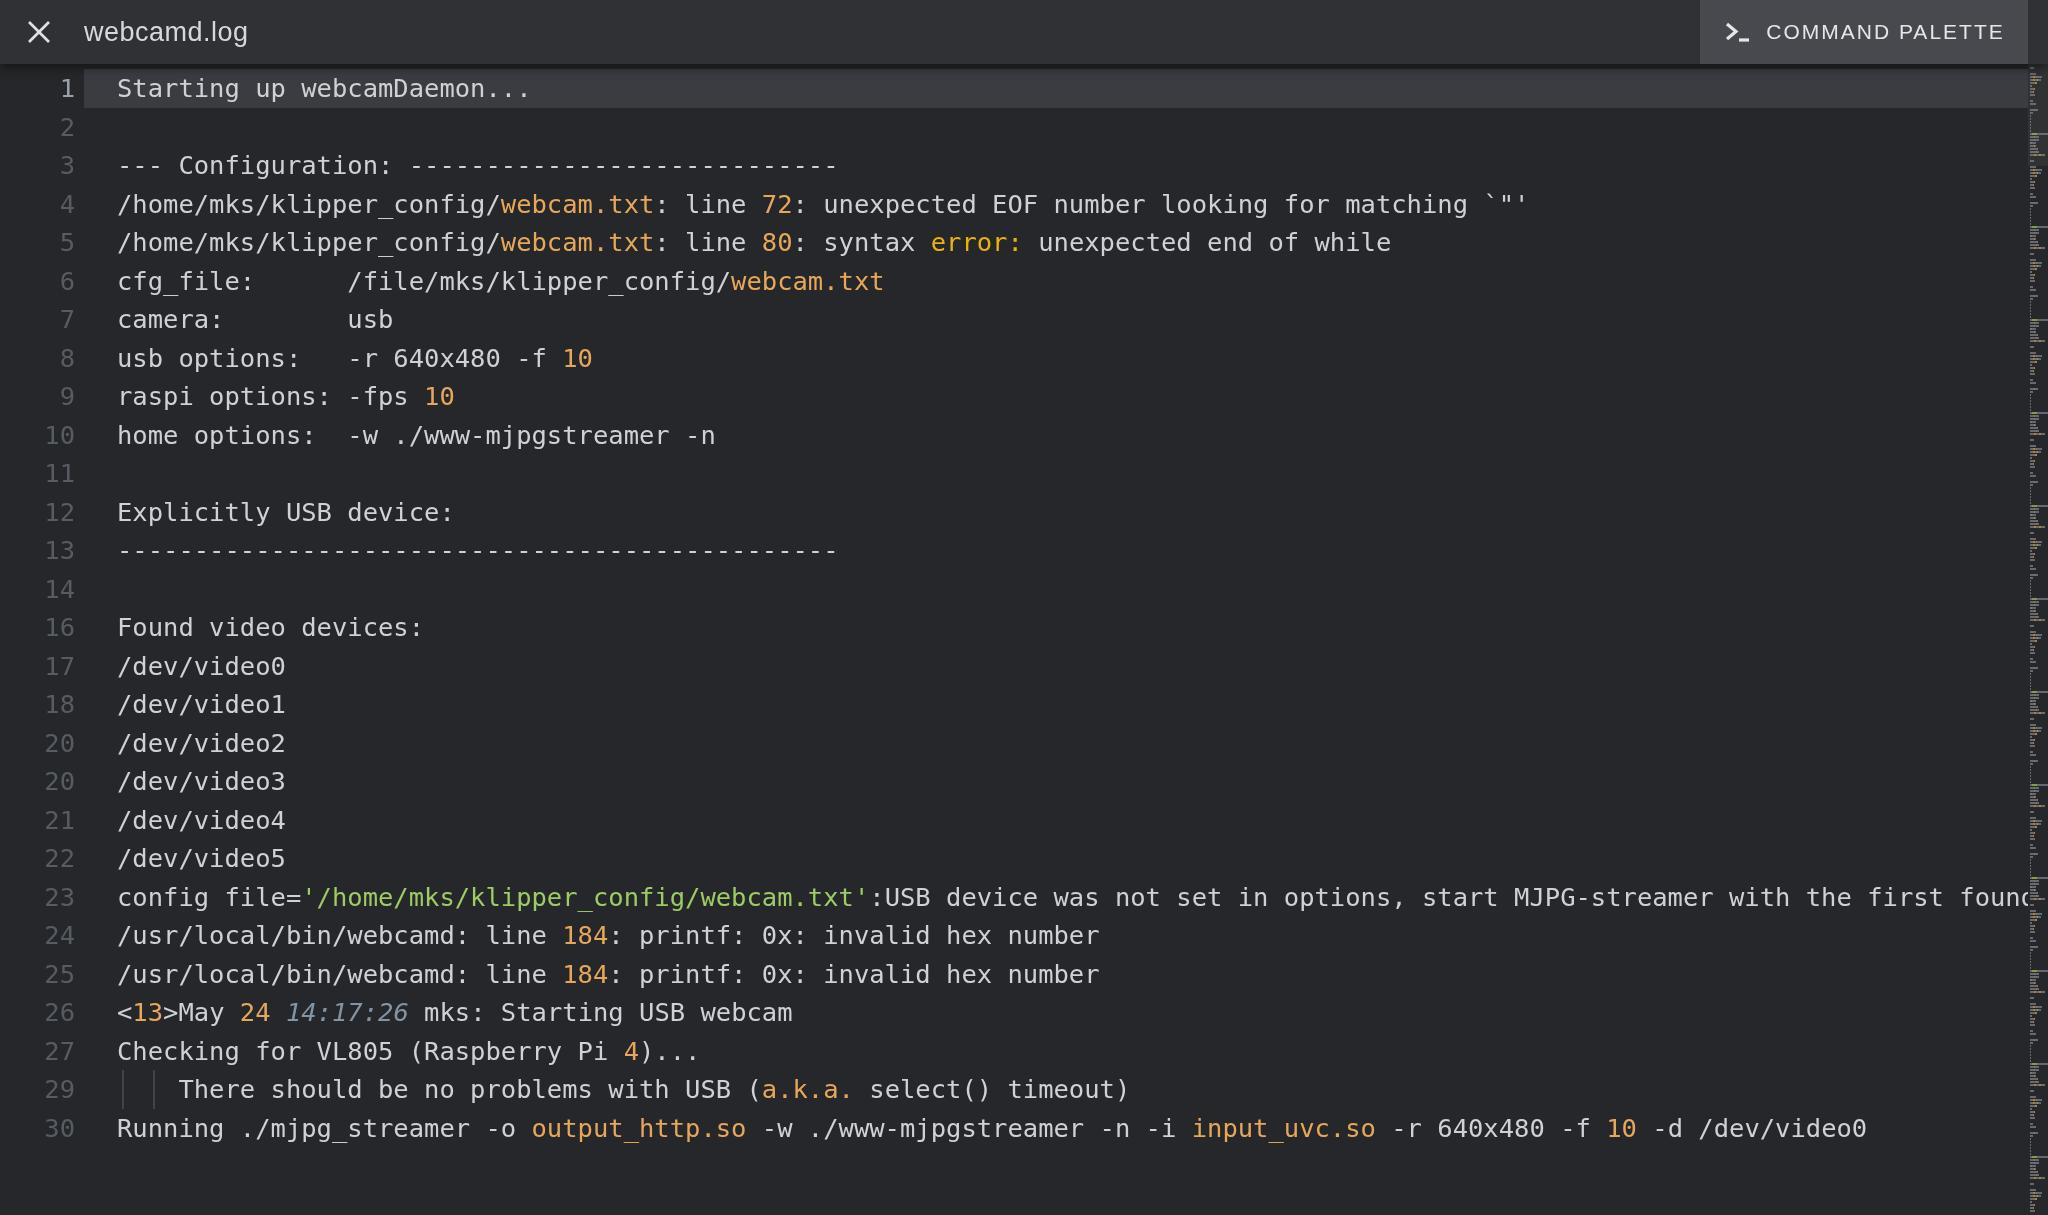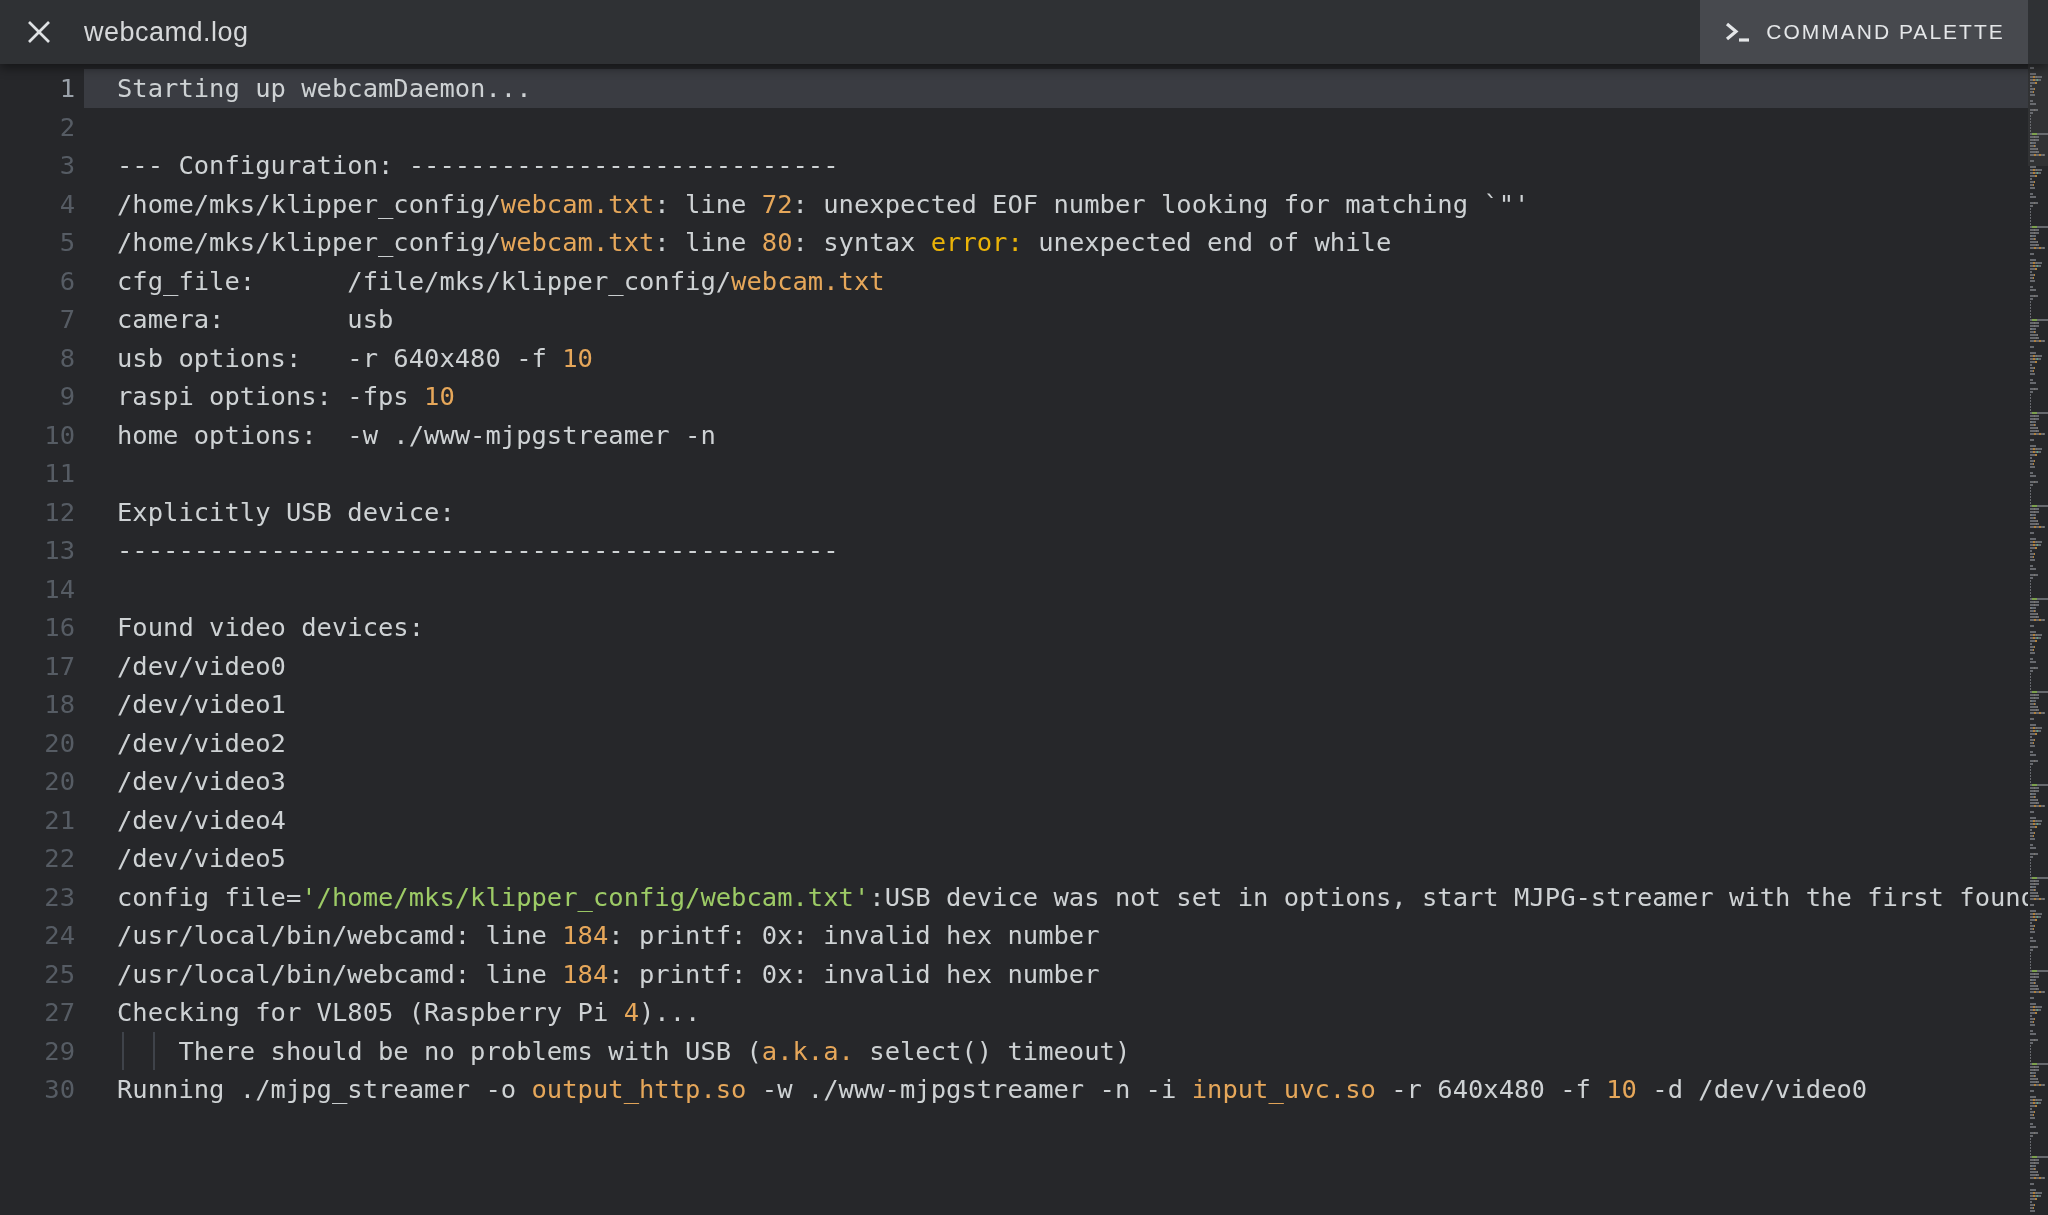--- a/index.html
+++ b/index.html
@@ -81,20 +81,21 @@
         <div class="row"><span class="ln">16</span><span class="lt"><span class="c-fg">Found video devices:</span></span></div>
         <div class="row"><span class="ln">17</span><span class="lt"><span class="c-fg">/dev/video0</span></span></div>
         <div class="row"><span class="ln">18</span><span class="lt"><span class="c-fg">/dev/video1</span></span></div>
         <div class="row"><span class="ln">20</span><span class="lt"><span class="c-fg">/dev/video2</span></span></div>
         <div class="row"><span class="ln">20</span><span class="lt"><span class="c-fg">/dev/video3</span></span></div>
         <div class="row"><span class="ln">21</span><span class="lt"><span class="c-fg">/dev/video4</span></span></div>
         <div class="row"><span class="ln">22</span><span class="lt"><span class="c-fg">/dev/video5</span></span></div>
         <div class="row"><span class="ln">23</span><span class="lt"><span class="c-fg">config file=</span><span class="c-green">'/home/mks/klipper_config/webcam.txt'</span><span class="c-fg">:USB device was not set in options, start MJPG-streamer with the first found video device</span></span></div>
         <div class="row"><span class="ln">24</span><span class="lt"><span class="c-fg">/usr/local/bin/webcamd: line </span><span class="c-orange">184</span><span class="c-fg">: printf: 0x: invalid hex number</span></span></div>
         <div class="row"><span class="ln">25</span><span class="lt"><span class="c-fg">/usr/local/bin/webcamd: line </span><span class="c-orange">184</span><span class="c-fg">: printf: 0x: invalid hex number</span></span></div>
+        <div class="row"><span class="ln">26</span><span class="lt"><span class="c-fg">&lt;</span><span class="c-orange">13</span><span class="c-fg">&gt;May </span><span class="c-orange">24</span><span class="c-fg"> </span><span class="c-time">14:17:26</span><span class="c-fg"> mks: Starting USB webcam</span></span></div>
         <div class="row"><span class="ln">27</span><span class="lt"><span class="c-fg">Checking for VL805 (Raspberry Pi </span><span class="c-orange">4</span><span class="c-fg">)...</span></span></div>
         <div class="row"><span class="ln">29</span><span class="lt"><span class="guide" style="left: 38px;"></span><span class="guide" style="left: 69px;"></span><span class="c-fg">    There should be no problems with USB (</span><span class="c-orange">a.k.a.</span><span class="c-fg"> select() timeout)</span></span></div>
         <div class="row"><span class="ln">30</span><span class="lt"><span class="c-fg">Running ./mjpg_streamer -o </span><span class="c-orange">output_http.so</span><span class="c-fg"> -w ./www-mjpgstreamer -n -i </span><span class="c-orange">input_uvc.so</span><span class="c-fg"> -r 640x480 -f </span><span class="c-orange">10</span><span class="c-fg"> -d /dev/video0</span></span></div>
       </div>
   </main>
 
   <div id="minimap">
     <div class="viewport-indicator"></div>
   <div class="mrow">
         <span class="mseg" style="width: 3.645px; background: rgb(115, 118, 122);"></span>

